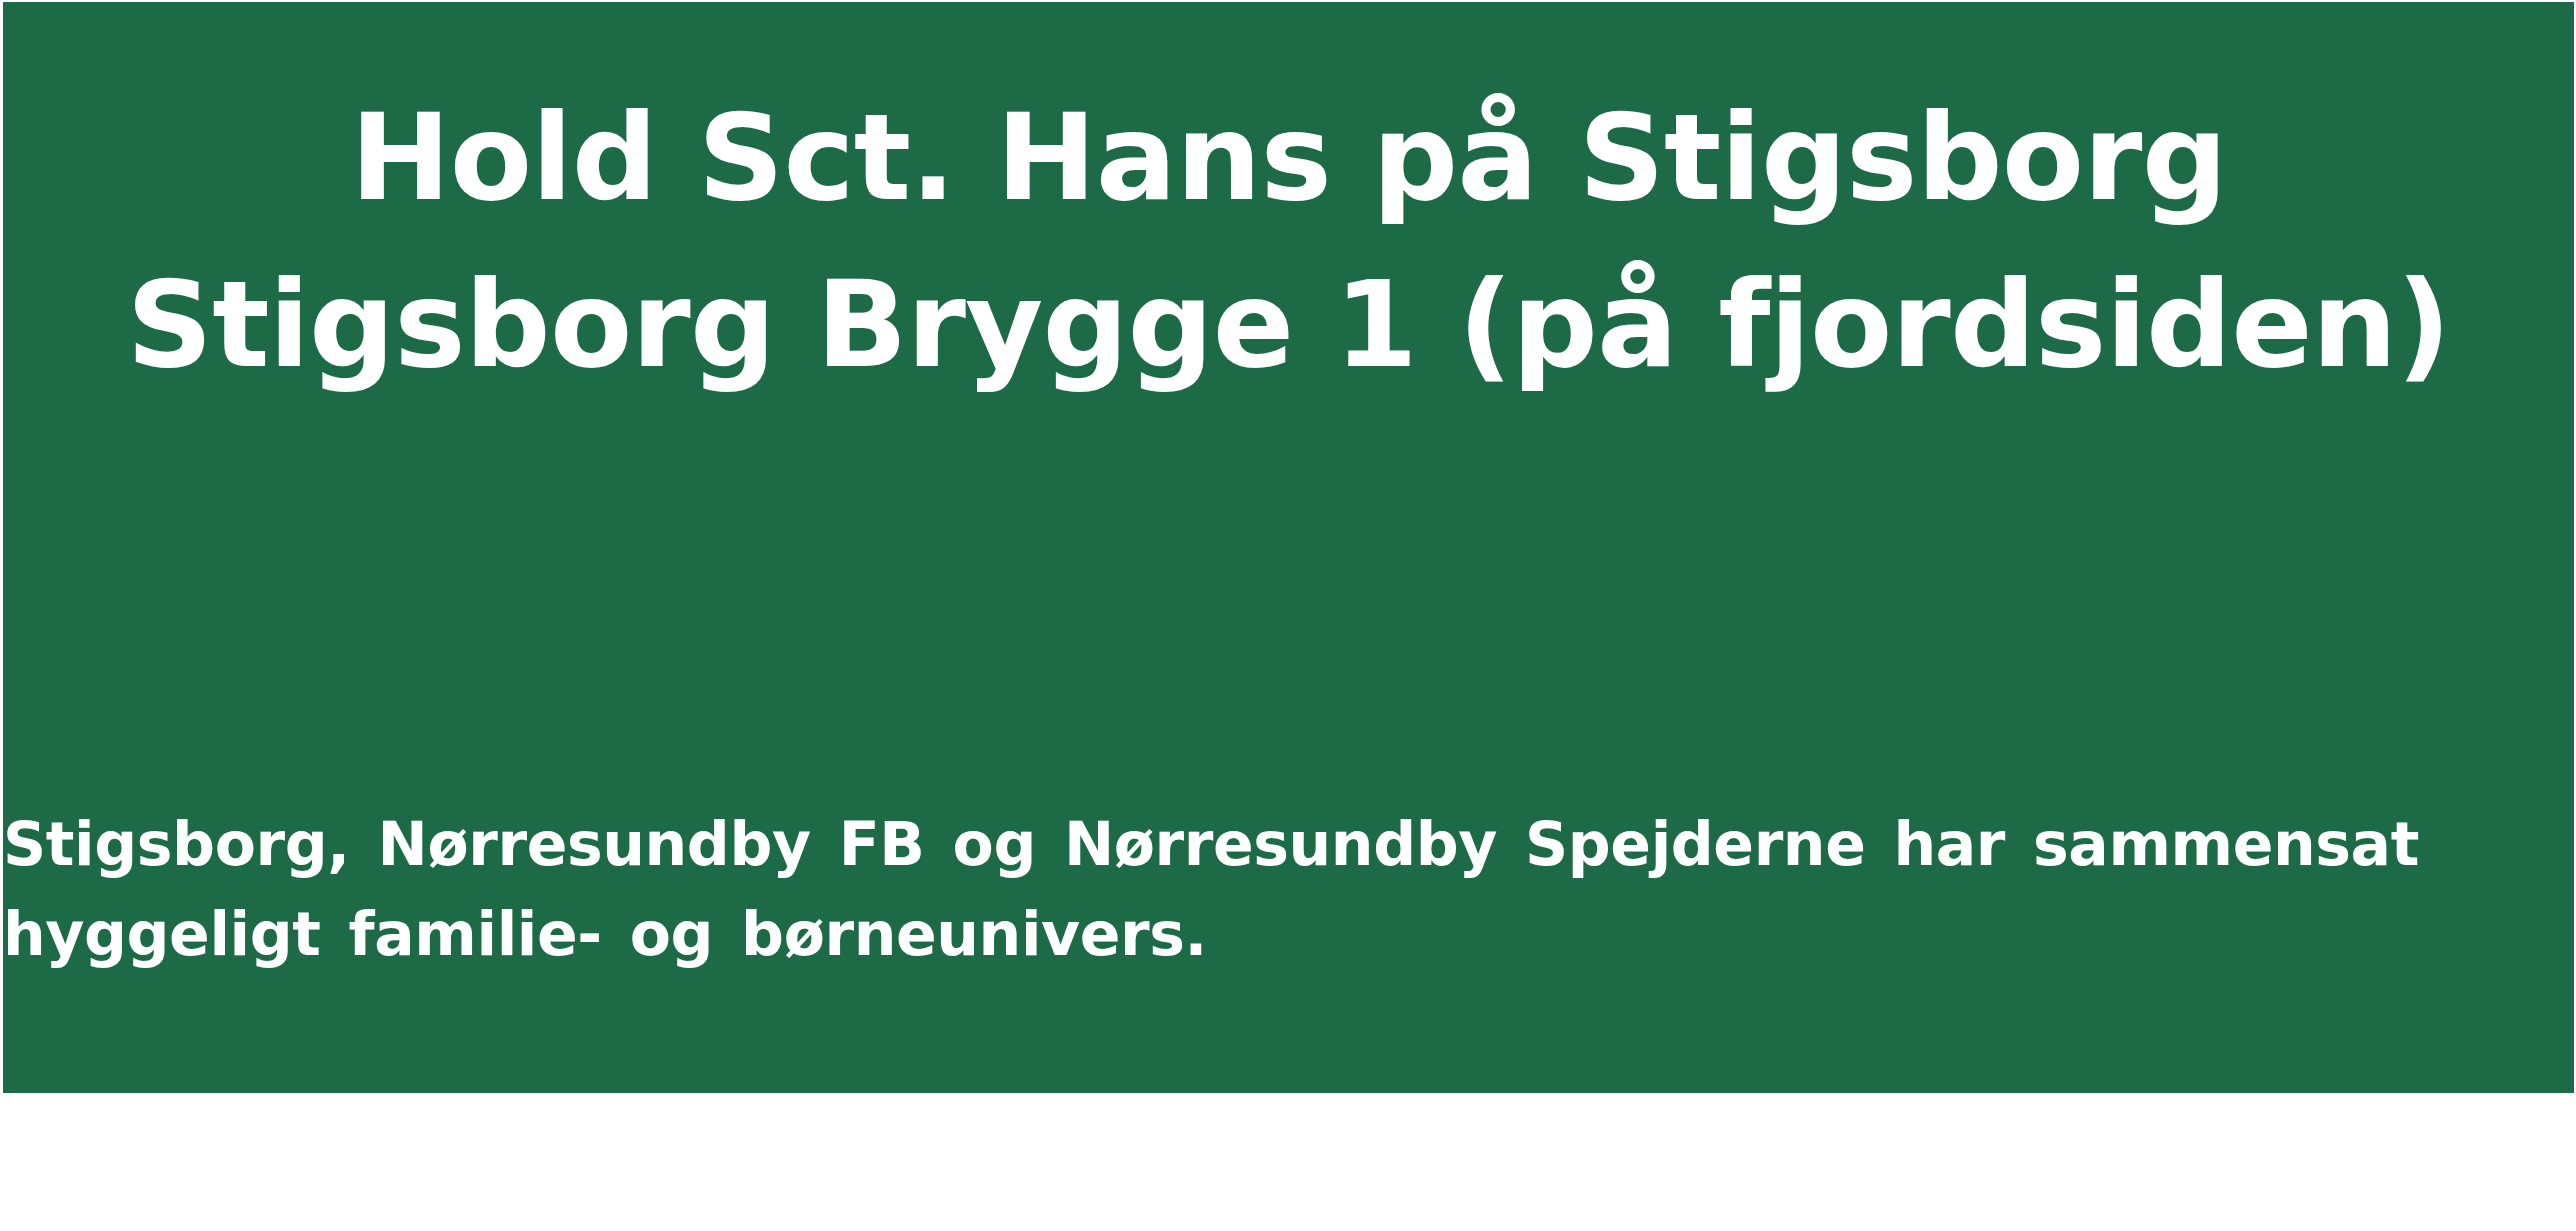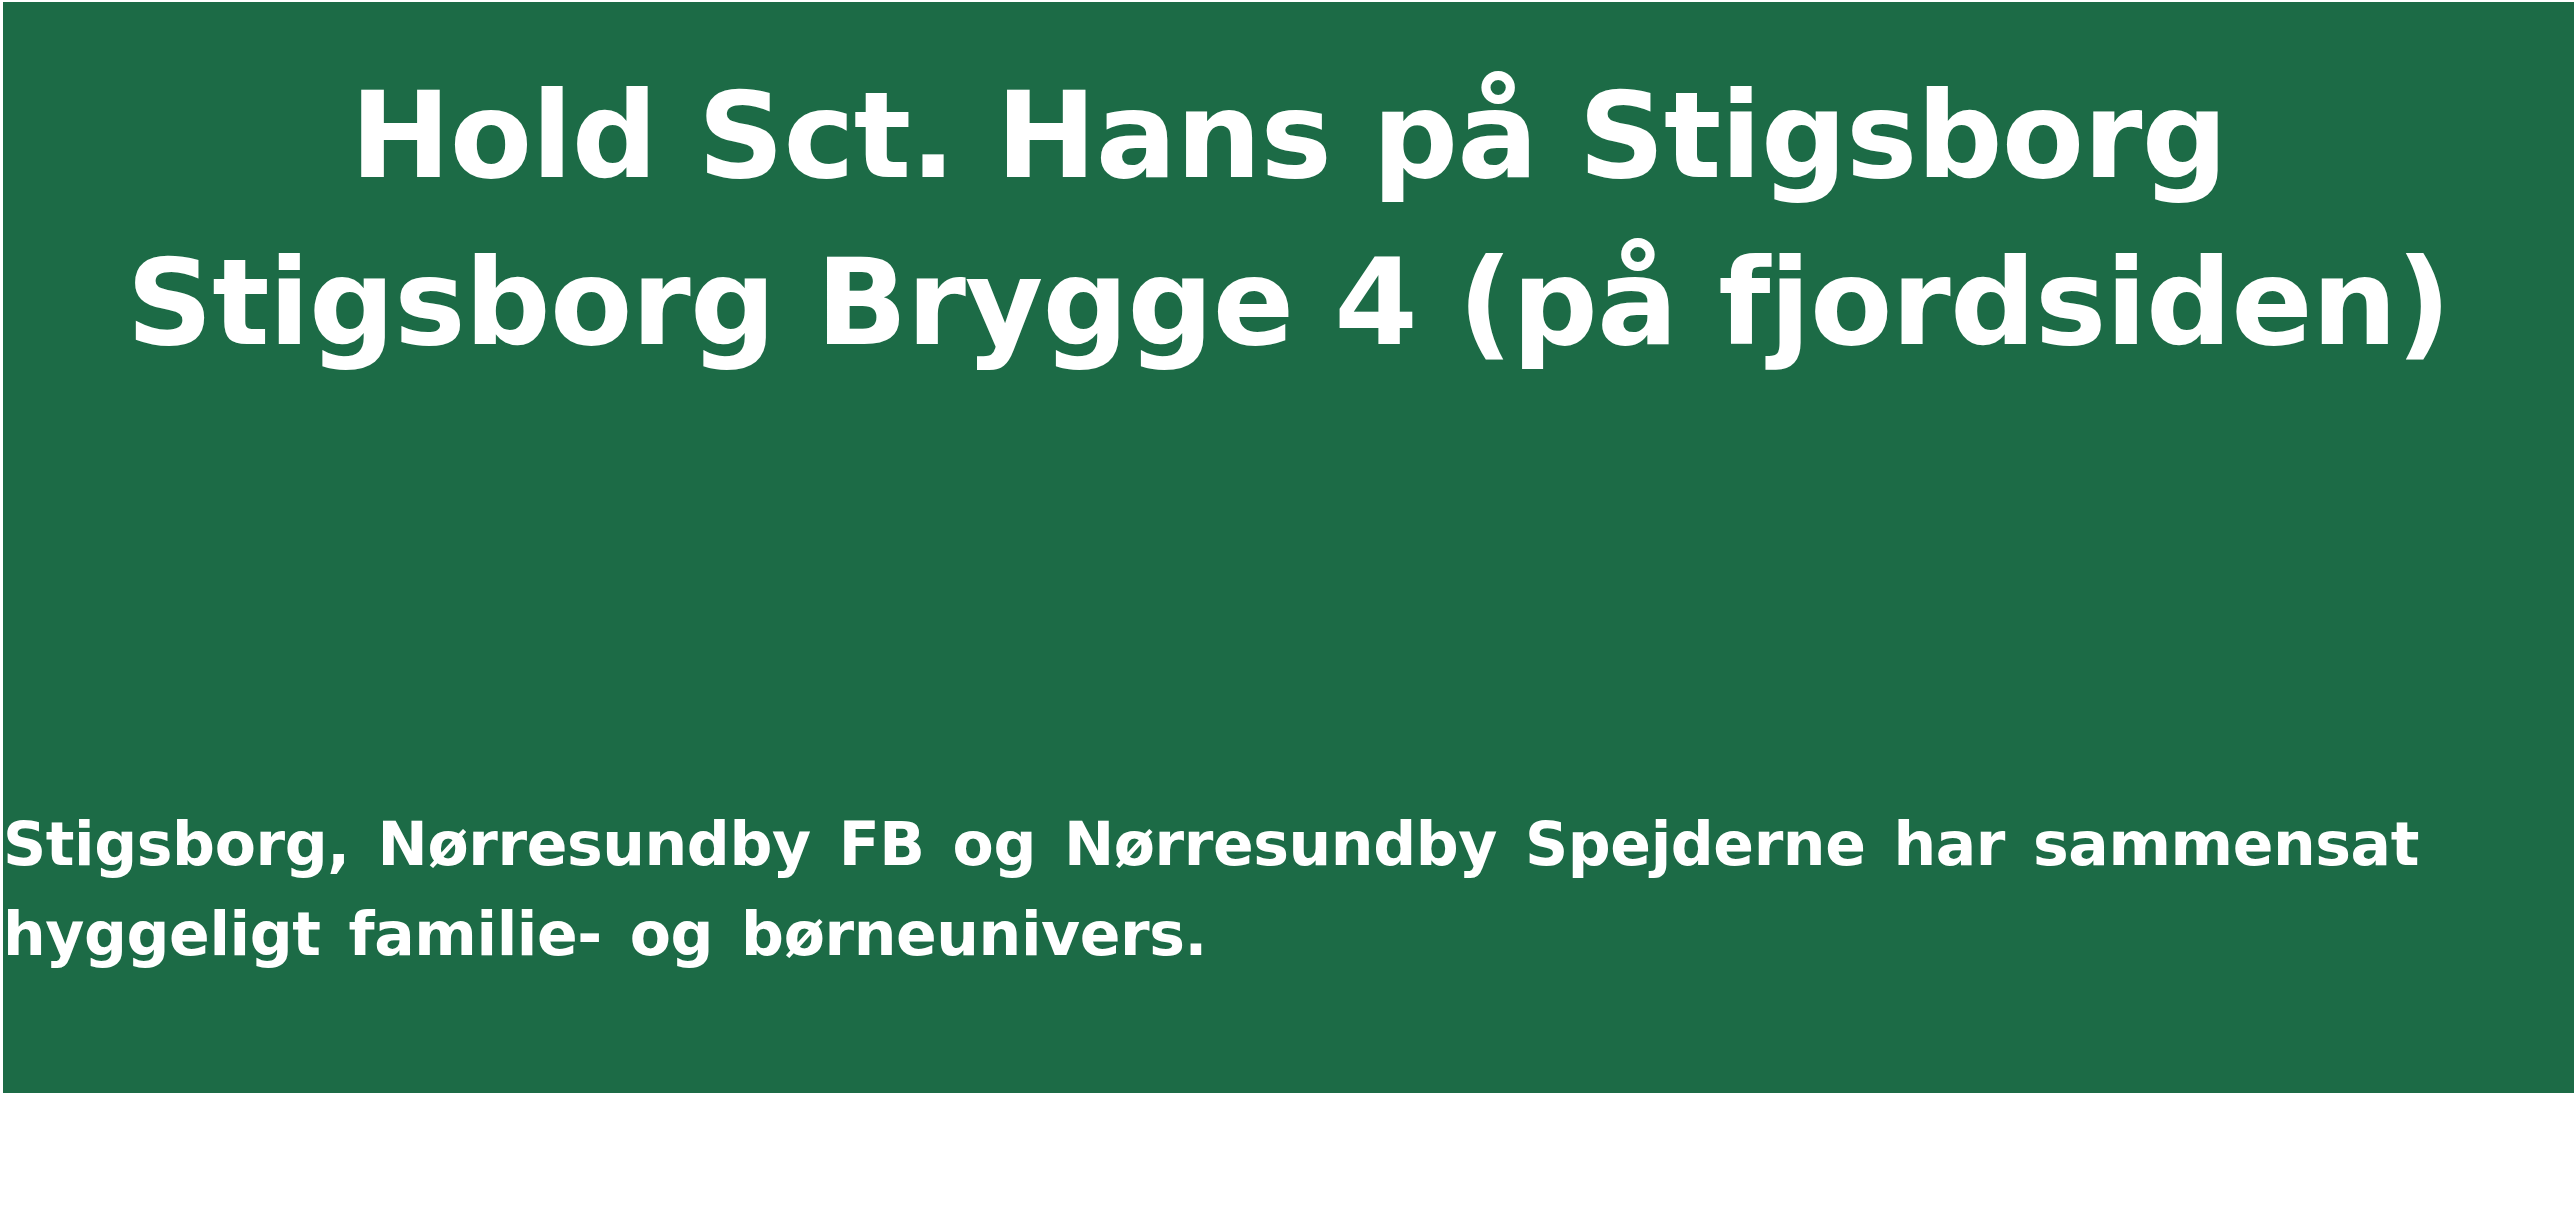--- a/index.html
+++ b/index.html
@@ -25,21 +25,21 @@
     box-sizing: border-box;
     overflow: hidden;
   }
 
   
   .headline {
     position: absolute;
     left: 0;
     top: 0;
     width: 100%;
-    padding-top: 50px;
+    padding-top: 72px;
     box-sizing: border-box;
   }
 
   .headline-line {
     display: block;
     width: 100%;
     text-align: center;
     color: #ffffff;
     font-family: "DejaVu Sans", sans-serif;
     font-weight: bold;
@@ -89,21 +89,21 @@
     background: #ffffff;
   }
 </style>
 </head>
 <body>
 
 <div class="banner">
 
   <div class="headline">
     <span class="headline-line">Hold Sct. Hans på Stigsborg</span>
-    <span class="headline-line">Stigsborg Brygge 4 (på fjordsiden)</span>
+    <span class="headline-line">Stigsborg Brygge 1 (på fjordsiden)</span>
   </div>
 
   <div class="body-block">
     <span class="body-line wide">Stigsborg, Nørresundby FB og Nørresundby Spejderne har sammensat</span>
     <span class="body-line wide">hyggeligt familie- og børneunivers.</span>
   </div>
 
 </div>
 
 <div class="bottom-strip"></div>

